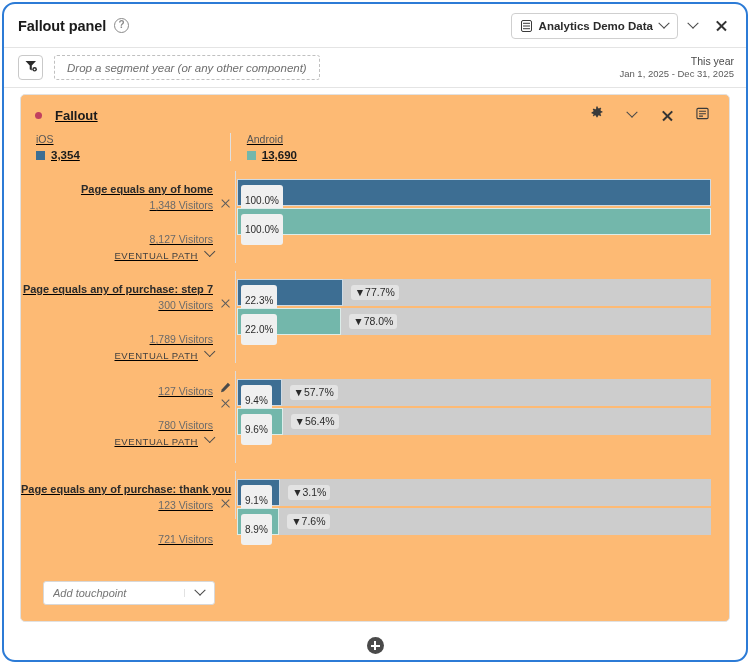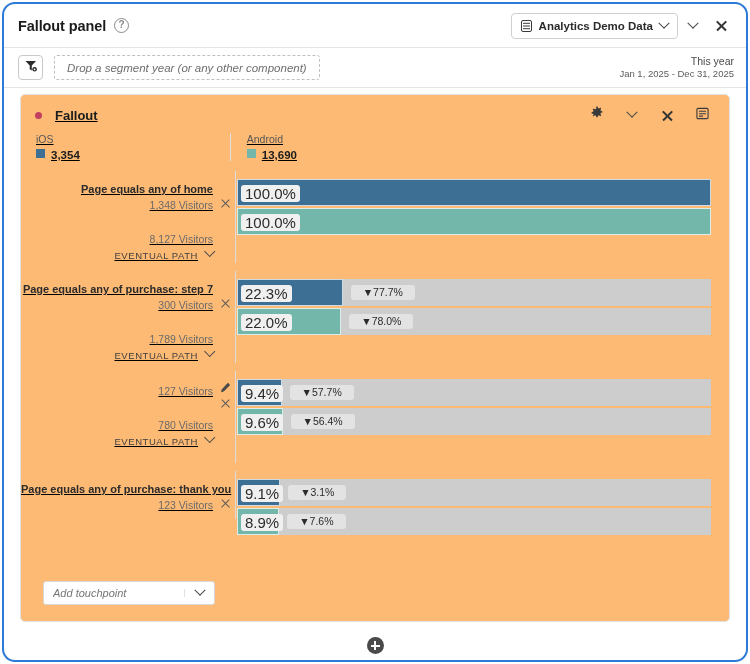--- a/index.html
+++ b/index.html
@@ -177,21 +177,21 @@
   }
   .legend-col {
     padding-left: 15px;
   }
   .legend-col.second {
     margin-left: 150px;
     padding-left: 16px;
     border-left: 1px solid #e0e0e0;
   }
   .legend-name { font-size: 10.5px; color: #555; margin-bottom: 4px; }
-  .legend-val  { font-size: 11.5px; color: #1b1b1b; font-weight: bold; display:flex; align-items:flex-start; gap:6px;}
+  .legend-val  { font-size: 11.5px; color: #1b1b1b; font-weight: bold; display:flex; align-items:center; gap:6px;}
   .sw { width: 9px; height: 9px; display: inline-block; }
 
   
   .funnel {
     position: relative;
     margin-top: 10px;
   }
   .step {
     position: relative;
     height: 100px;
@@ -281,37 +281,37 @@
   }
   .barrow + .barrow { margin-top: 2px; }
   .barfill {
     position: absolute;
     left: 0; top: 0; bottom: 0;
     border: 1px solid rgba(255,255,255,0.75);
   }
   .pct {
     position: absolute;
     top: 6px;
-    font-size: 15px;
+    font-size: 10px;
     color: #2b2b2b;
     background: #f0f0f0;
     border-radius: 3px;
-    padding: 2px 4px;
+    padding: 9px 4px;
     line-height: 13px;
     white-space: nowrap;
   }
   .pct.inbar { left: 4px; }
   .drop-lbl {
     position: absolute;
     top: 6px;
     font-size: 10.5px;
     color: #2b2b2b;
     background: #e3e3e3;
     border-radius: 3px;
-    padding: 1px 12px;
+    padding: 1px 4px;
     line-height: 13px;
     white-space: nowrap;
   }
 
   
   .touchpoint-wrap {
     position: absolute;
     left: 22px;
     bottom: 16px;
     display: flex;
@@ -537,20 +537,21 @@
             <span class="pct inbar">9.6%</span>
             <span class="drop-lbl" style="left:calc(9.6% + 8px)">▼56.4%</span>
           </div>
         </div>
       </div>
 
       <div class="step">
         <div class="step-left">
           <div class="step-name">Page equals any of purchase: thank you</div>
           <div class="visitors-a">123 Visitors</div>
+          <div class="visitors-b">721 Visitors</div>
           <div class="close-x"></div>
         </div>
         <div class="step-right">
           <div class="gridline" style="bottom:14px"></div>
           <div class="barrow">
             <div class="barfill" style="background:#3d6e93;width:9.1%"></div>
             <span class="pct inbar">9.1%</span>
             <span class="drop-lbl" style="left:calc(9.1% + 8px)">▼3.1%</span>
           </div>
           <div class="barrow">

